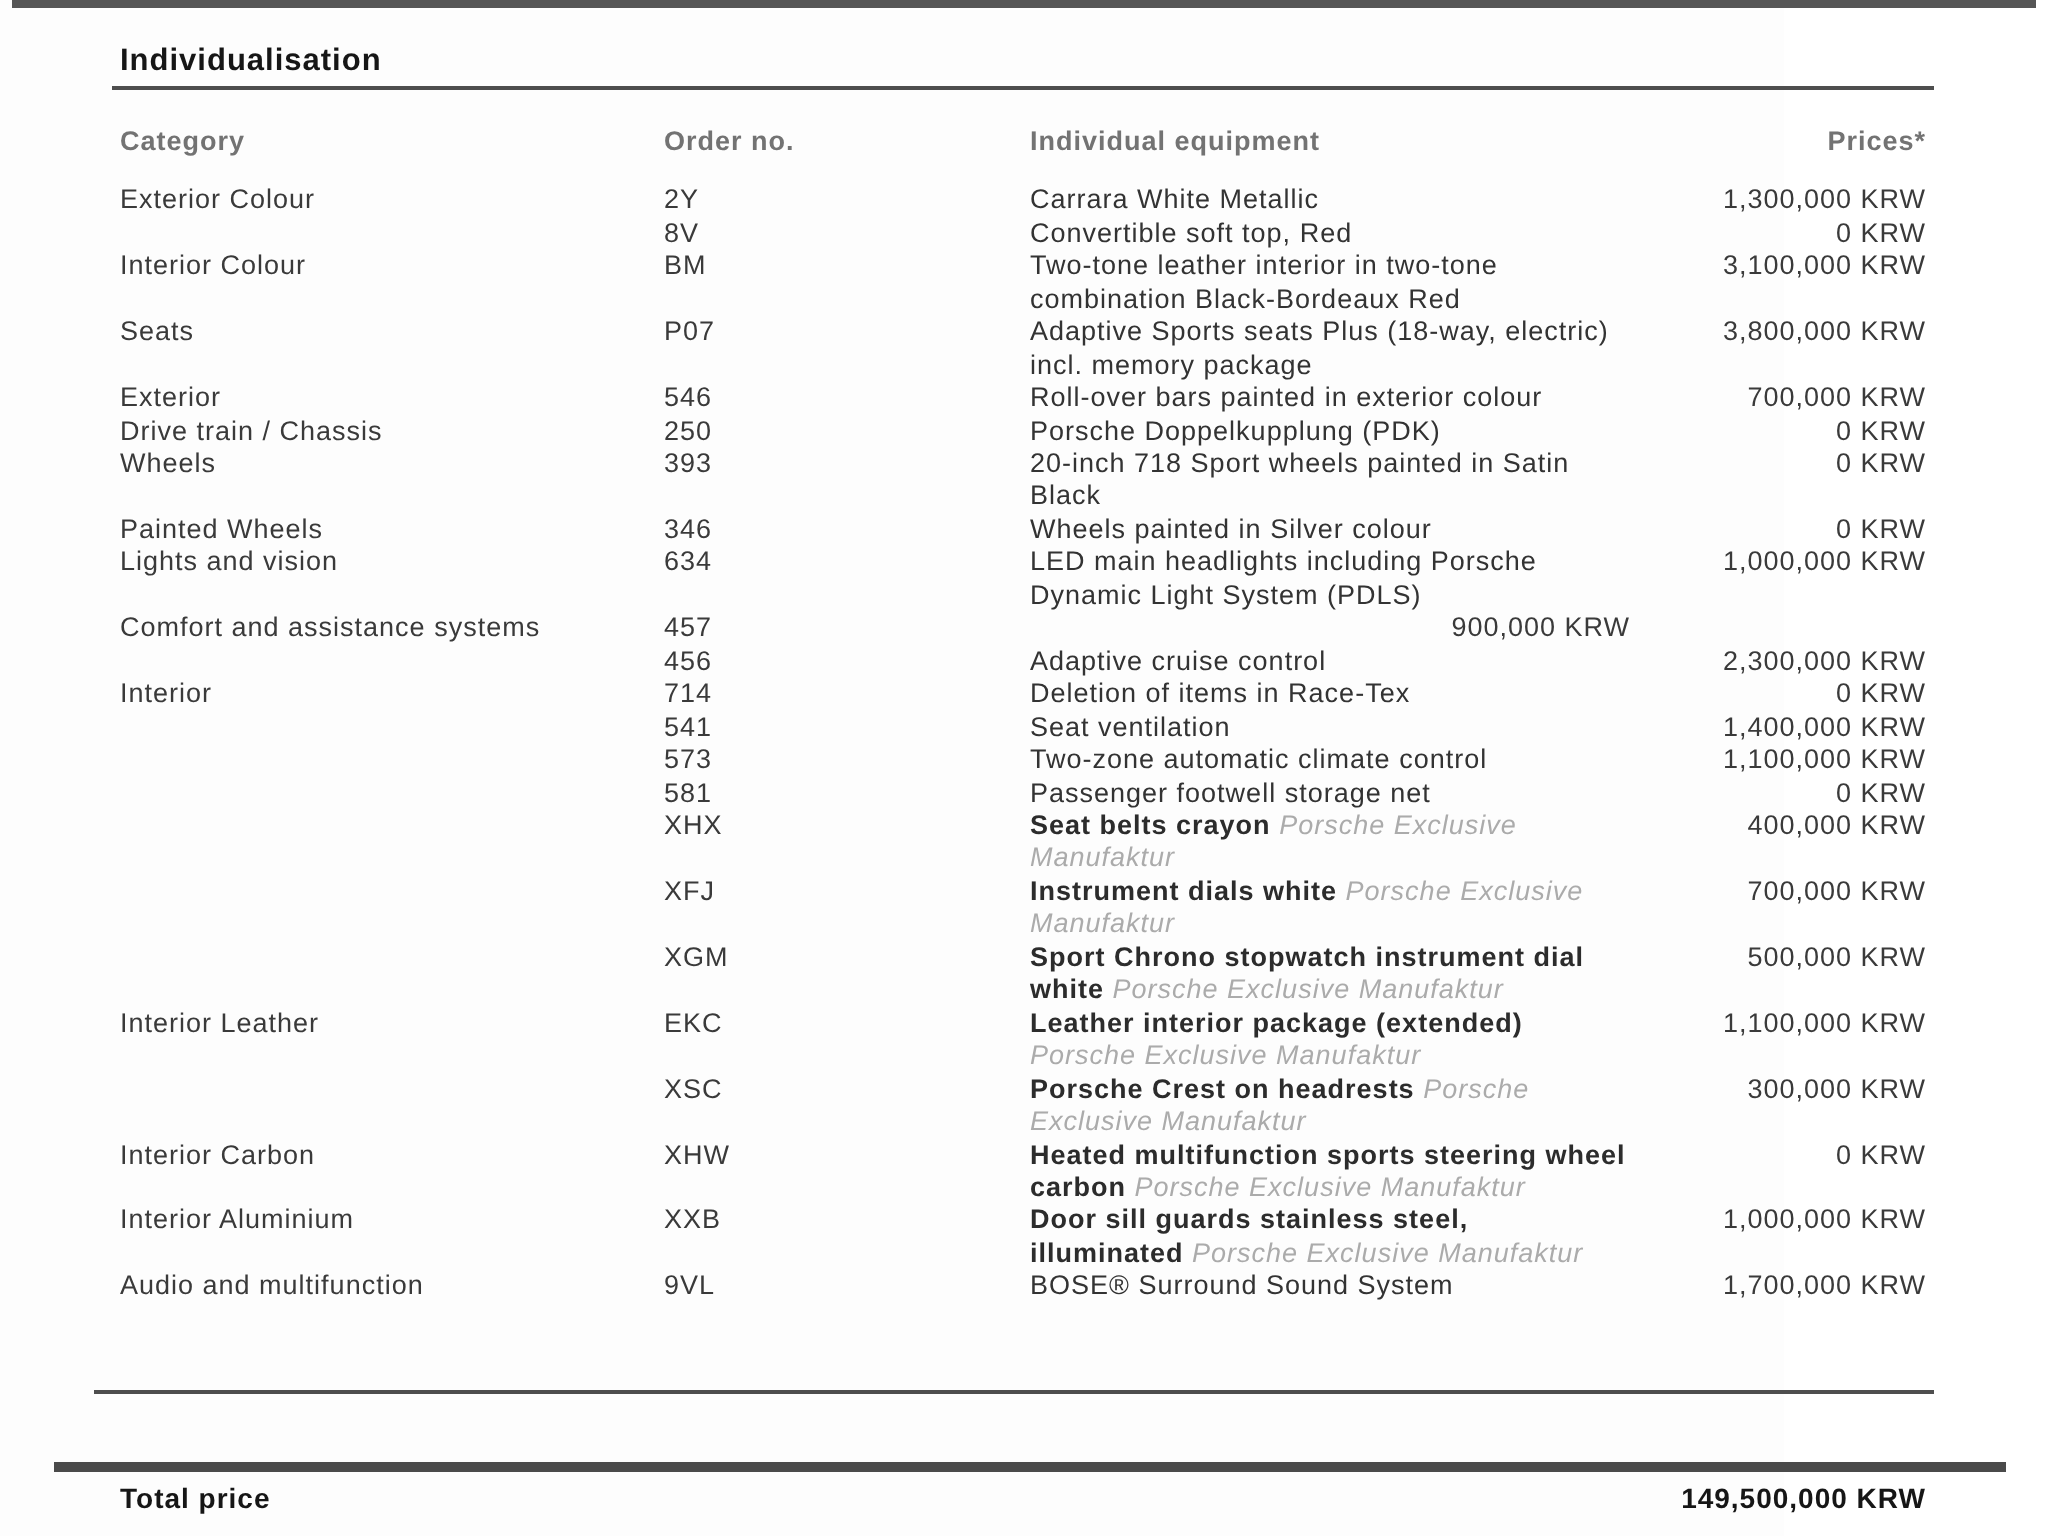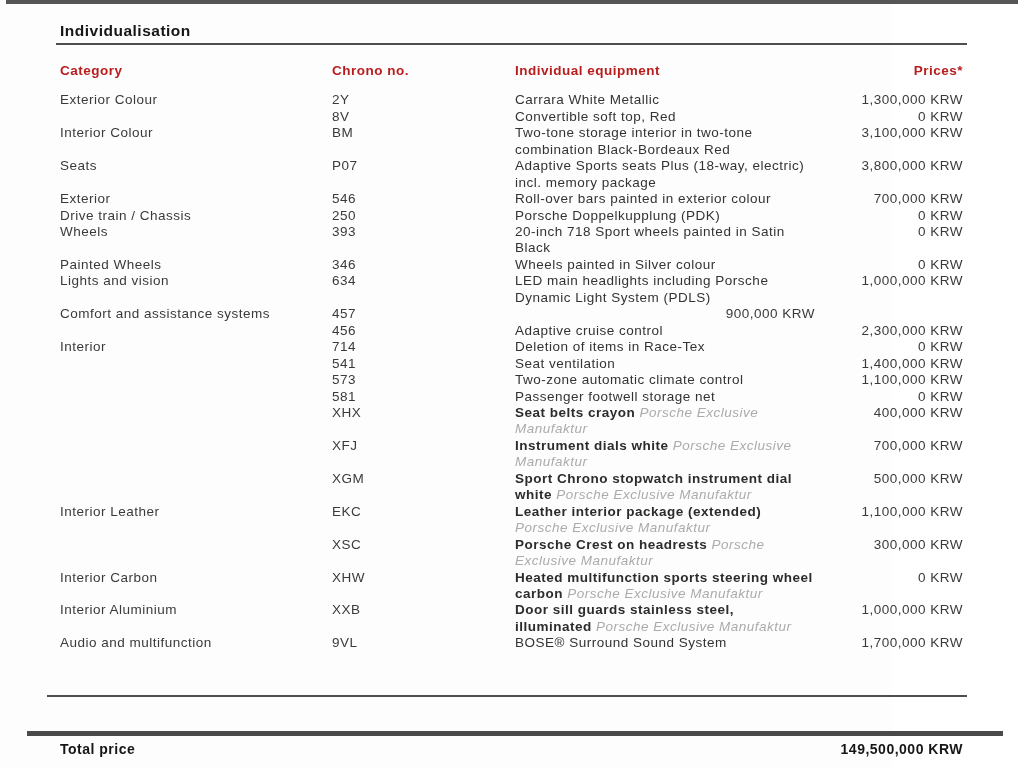--- a/index.html
+++ b/index.html
@@ -47,21 +47,21 @@
   .thead, .trow {
     display: grid;
     grid-template-columns: 272px 183px 300px 1fr;
     align-items: start;
   }
   .thead {
     margin-bottom: 13px;
   }
   .thead > div {
     font-weight: 700;
-    color: #b91c1c;
+    color: #737373;
     font-size: 13.5px;
     letter-spacing: 0.5px;
     line-height: 16.4px;
   }
   .trow > div {
     font-size: 13.5px;
     letter-spacing: 0.5px;
     line-height: 16.45px;
     color: #3a3a3a;
   }
@@ -95,21 +95,21 @@
 
   <div class="rule rule-top"></div>
 
   <div class="doc-title">Individualisation</div>
 
   <div class="rule rule-heading"></div>
 
   <div class="table-wrap">
     <div class="thead">
       <div class="col-cat">Category</div>
-      <div class="col-ord">Chrono no.</div>
+      <div class="col-ord">Order no.</div>
       <div class="col-equip">Individual equipment</div>
       <div class="col-price">Prices*</div>
     </div>
     <div id="table-body">
     <div class="trow">
       <div class="col-cat">Exterior Colour</div>
       <div class="col-ord">2Y</div>
       <div class="col-equip"><span class="equip-main">Carrara White Metallic</span> </div>
       <div class="col-price">1,300,000 KRW</div>
     </div>
@@ -117,21 +117,21 @@
     <div class="trow">
       <div class="col-cat"></div>
       <div class="col-ord">8V</div>
       <div class="col-equip"><span class="equip-main">Convertible soft top, Red</span> </div>
       <div class="col-price">0 KRW</div>
     </div>
 
     <div class="trow">
       <div class="col-cat">Interior Colour</div>
       <div class="col-ord">BM</div>
-      <div class="col-equip"><span class="equip-main">Two-tone storage interior in two-tone combination Black-Bordeaux Red</span> </div>
+      <div class="col-equip"><span class="equip-main">Two-tone leather interior in two-tone combination Black-Bordeaux Red</span> </div>
       <div class="col-price">3,100,000 KRW</div>
     </div>
 
     <div class="trow">
       <div class="col-cat">Seats</div>
       <div class="col-ord">P07</div>
       <div class="col-equip"><span class="equip-main">Adaptive Sports seats Plus (18-way, electric) incl. memory package</span> </div>
       <div class="col-price">3,800,000 KRW</div>
     </div>
 

